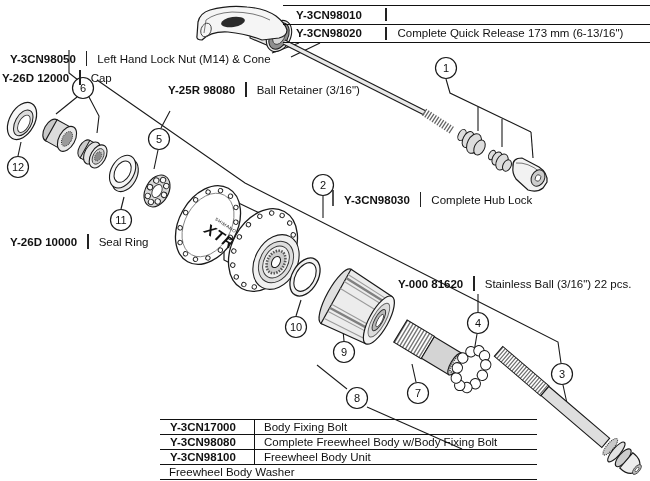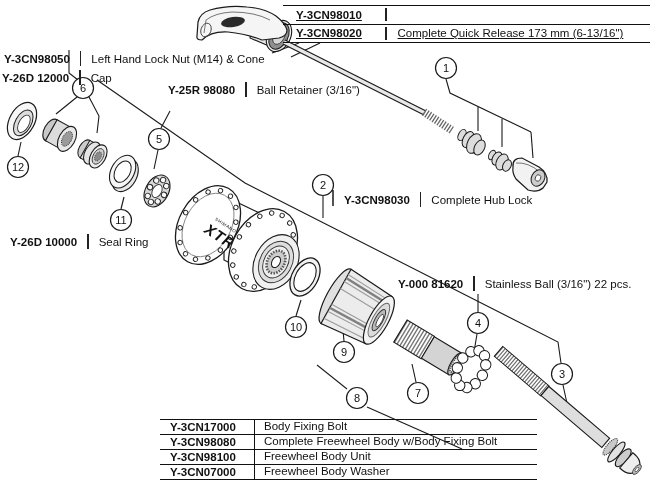--- a/index.html
+++ b/index.html
@@ -6,26 +6,26 @@
   #canvas{position:relative;width:650px;height:481px;background:#fff;overflow:hidden;
           font-family:"Liberation Sans",sans-serif;color:#111;}
   svg{position:absolute;left:0;top:0;}
   .label{position:absolute;display:flex;align-items:center;white-space:nowrap;
          font-size:11.5px;line-height:14px;}
   .pn{font-weight:bold;}
   .sep{width:1.5px;height:15px;background:#222;margin:0 10px;flex:0 0 auto;}
   
   #qr-block{position:absolute;left:283px;top:5px;width:367px;border-top:1.5px solid #111;}
   #qr-block .qrow{display:flex;align-items:center;height:17.5px;border-bottom:1.5px solid #111;
-                  font-size:11.5px;white-space:nowrap;text-decoration:underline;}
+                  font-size:11.5px;white-space:nowrap;}
   #qr-block .pn{width:78px;padding-left:13px;flex:0 0 auto;}
   #qr-block .sep{height:13px;margin:0 11px;}
   
   #parts-table{position:absolute;left:160px;top:419px;width:377px;font-size:11.5px;}
-  #parts-table .trow{display:flex;height:13.9px;border-top:1.5px solid #111;
+  #parts-table .trow{display:flex;align-items:center;height:13.9px;border-top:1.5px solid #111;
                      white-space:nowrap;}
   #parts-table .trow:last-child{border-bottom:1.5px solid #111;}
   #parts-table .pn{width:84px;padding-left:10px;border-right:1.5px solid #111;
                    height:100%;display:flex;align-items:center;flex:0 0 auto;}
   #parts-table .desc{padding-left:9px;}
   .callout-num{font-size:11px;fill:#111;}
 </style>
 </head>
 <body>
 
@@ -312,21 +312,21 @@
       <span class="pn">Y-3CN98010</span>
       <span class="sep"></span>
     </div>
     <div class="qrow">
       <span class="pn">Y-3CN98020</span>
       <span class="sep"></span>
       <span class="desc">Complete Quick Release 173 mm (6-13/16")</span>
     </div>
   </div>
 
-  <div class="label" style="left:4px;top:51px">
+  <div class="label" style="left:10px;top:51px">
     <span class="pn">Y-3CN98050</span>
     <span class="sep"></span>
     <span>Left Hand Lock Nut (M14) &amp; Cone</span>
   </div>
 
   <div class="label" style="left:2px;top:70px">
     <span class="pn">Y-26D 12000</span>
     <span class="sep"></span>
     <span>Cap</span>
   </div>
@@ -363,18 +363,17 @@
     </div>
     <div class="trow">
       <span class="pn">Y-3CN98080</span>
       <span class="desc">Complete Freewheel Body w/Body Fixing Bolt</span>
     </div>
     <div class="trow">
       <span class="pn">Y-3CN98100</span>
       <span class="desc">Freewheel Body Unit</span>
     </div>
     <div class="trow">
-      <span class="pn">Y-3CN07000</span>
       <span class="desc">Freewheel Body Washer</span>
     </div>
   </div>
 
 </div>
 
 </body></html>

